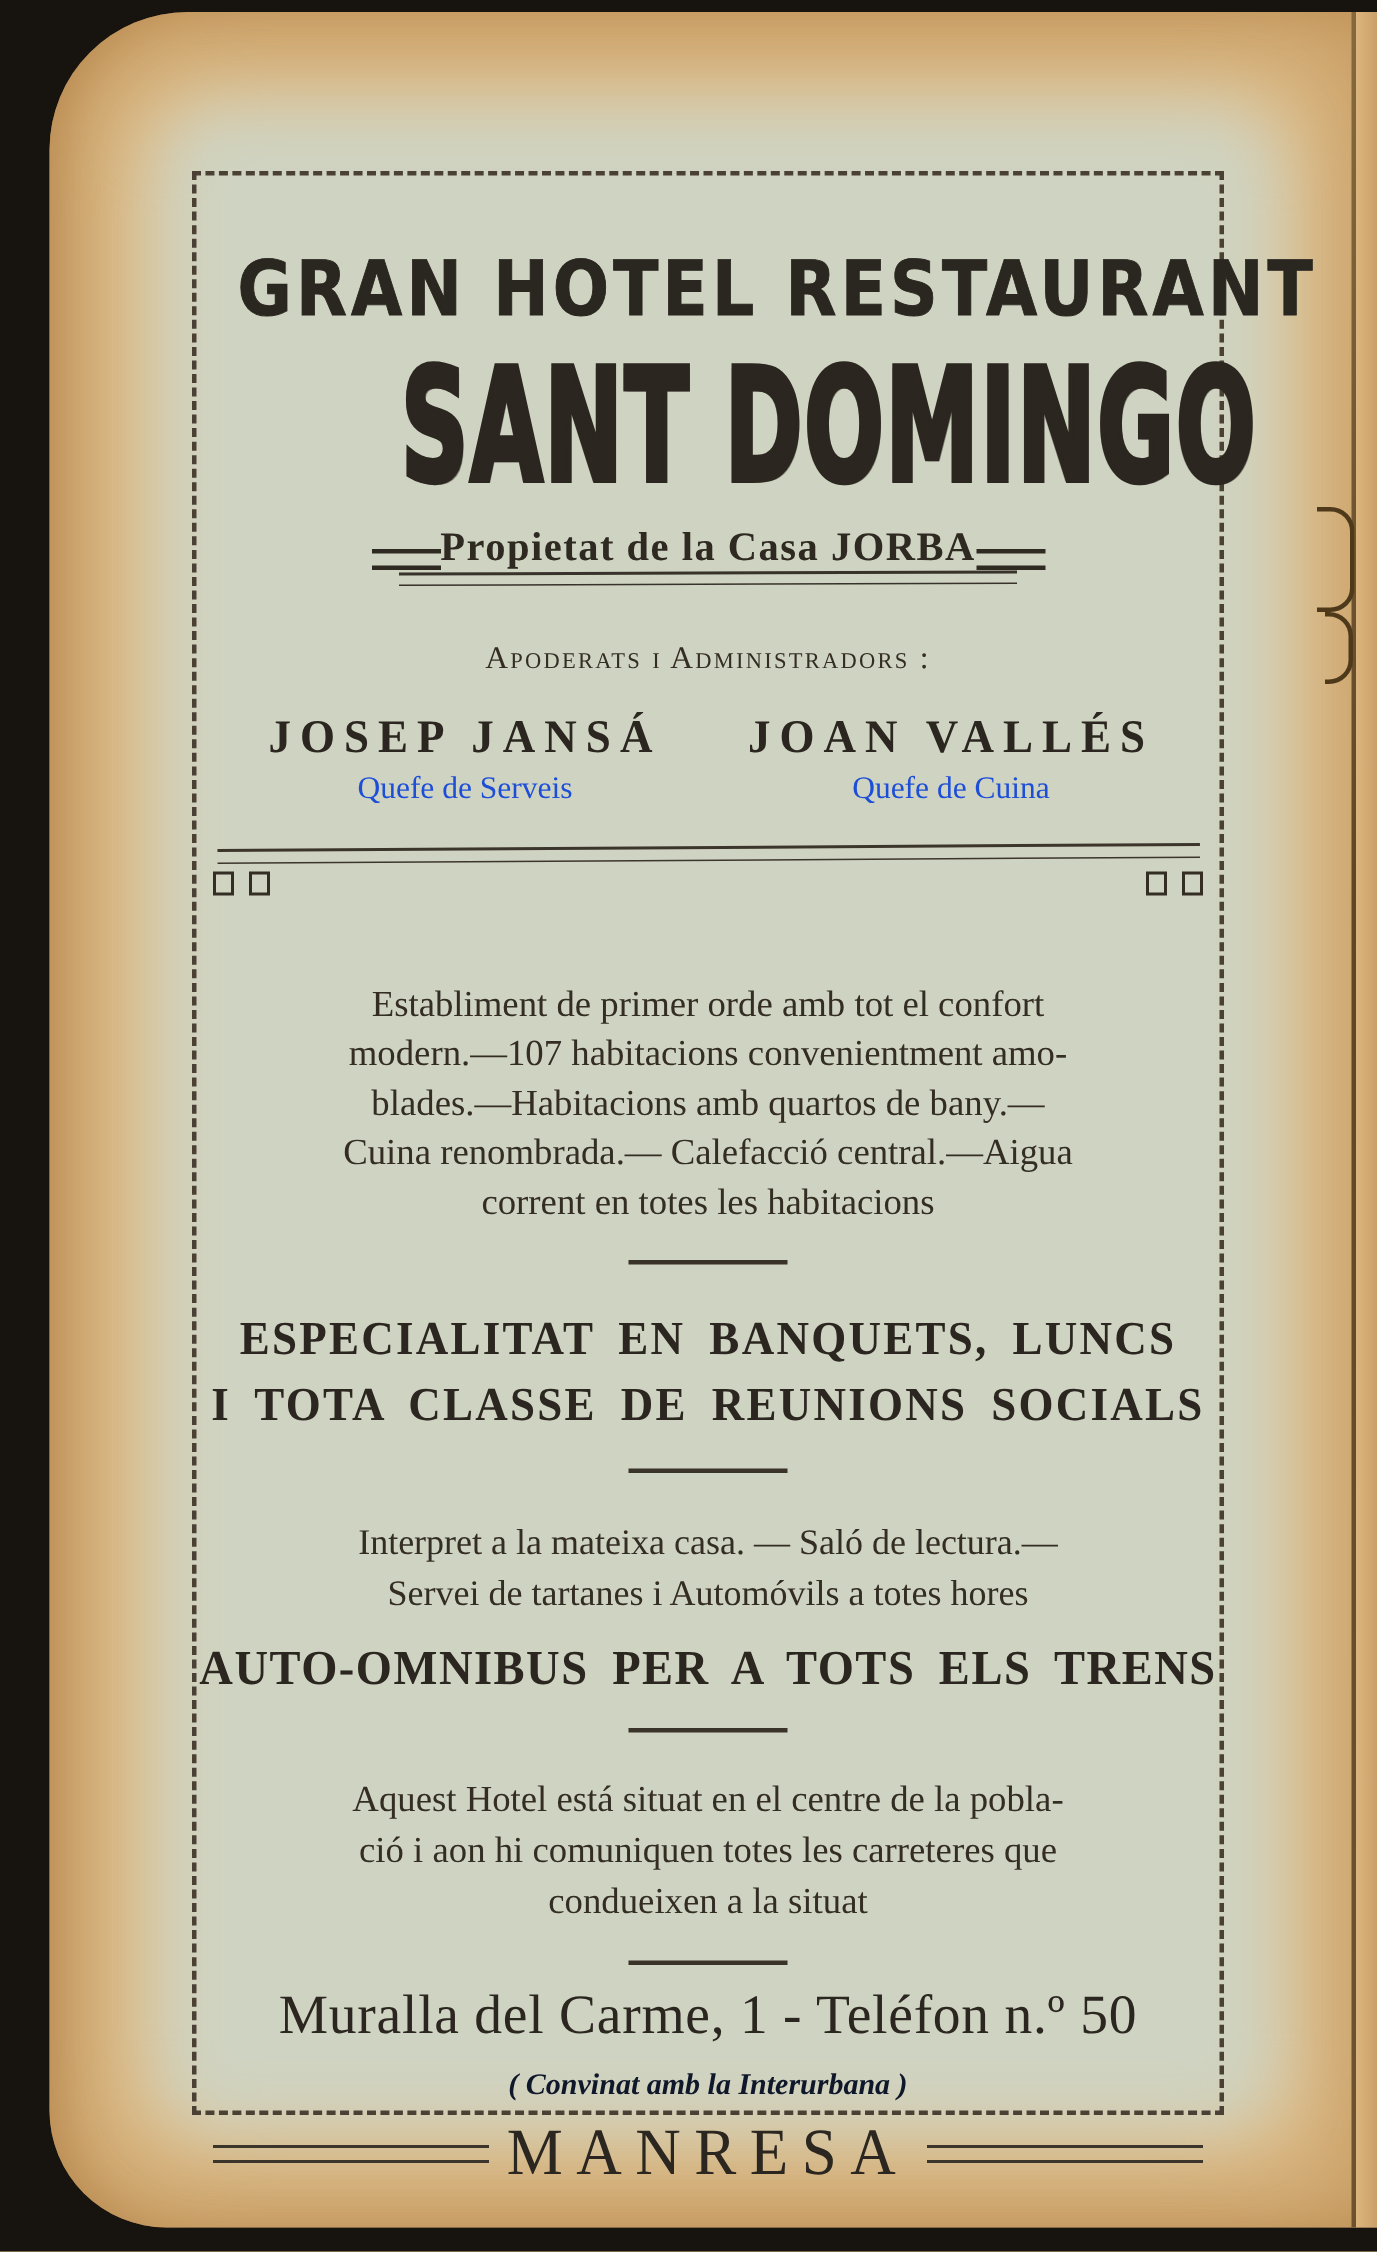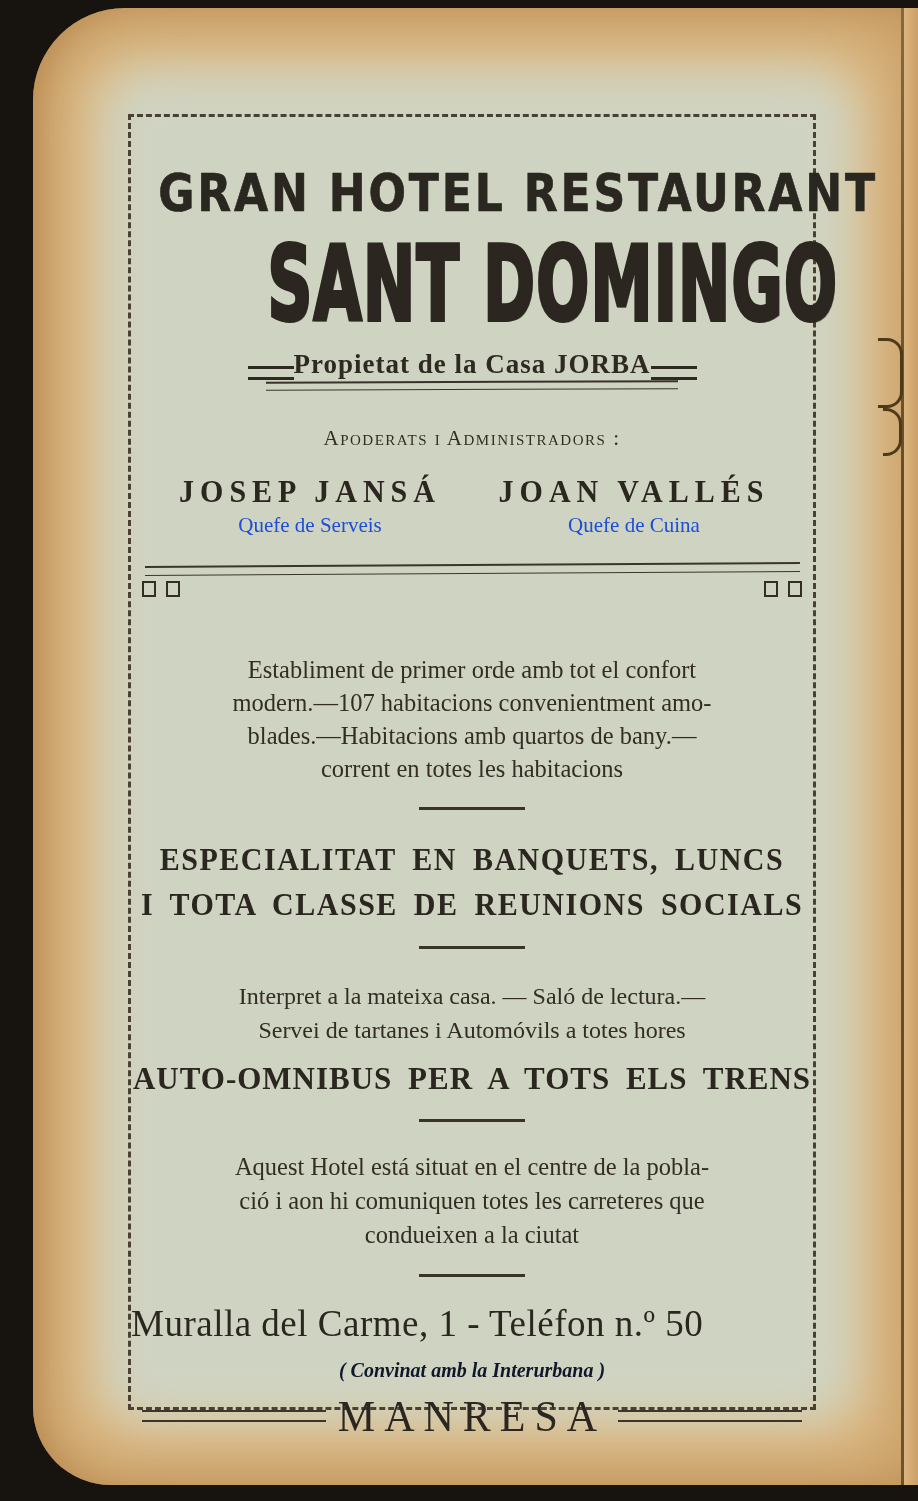--- a/index.html
+++ b/index.html
@@ -105,21 +105,21 @@
   .omnibus{
     margin-top:14px;text-align:center;font-weight:bold;font-size:31px;
     letter-spacing:1px;word-spacing:7px;color:#2b2720;transform:scaleY(1.05);
     white-space:nowrap;
   }
   .location{
     margin:28px auto 0;width:560px;font-size:24.5px;line-height:34px;
     color:#332d24;text-align:center;
   }
   .address{
-    margin-top:25px;text-align:left;font-size:37px;letter-spacing:.5px;
+    margin-top:12px;text-align:center;font-size:37px;letter-spacing:.5px;
     color:#2b2720;white-space:nowrap;font-family:Liberation Serif, serif;
   }
   .phone-note{
     margin-top:14px;text-align:center;font-size:20px;font-style:italic;
     font-weight:bold;color:#0f172a;
   }
   .city-row{
     margin:10px auto 0;width:660px;display:flex;align-items:center;gap:12px;
   }
   .city-rule{flex:1;height:8px;border-top:2px solid #3c352b;border-bottom:2px solid #3c352b;}
@@ -172,20 +172,21 @@
       <div class="sq-group">
         <span class="sq"></span>
         <span class="sq"></span>
       </div>
     </div>
 
     <div class="body-par">
       <div class="ln">Establiment de primer  orde  amb tot el confort</div>
       <div class="ln">modern.—107 habitacions convenientment amo-</div>
       <div class="ln">blades.—Habitacions  amb  quartos  de  bany.—</div>
+      <div class="ln">Cuina renombrada.— Calefacció central.—Aigua</div>
       <div class="ln">corrent en  totes  les habitacions</div>
     </div>
 
     <div class="divider"></div>
 
     <div class="banquets">
       <div>ESPECIALITAT EN BANQUETS, LUNCS</div>
       <div>I TOTA CLASSE DE REUNIONS SOCIALS</div>
     </div>
 
@@ -196,21 +197,21 @@
       <div class="ln">Servei  de  tartanes  i  Automóvils  a  totes  hores</div>
     </div>
 
     <div class="omnibus">AUTO-OMNIBUS PER A TOTS ELS TRENS</div>
 
     <div class="divider"></div>
 
     <div class="location">
       <div class="ln">Aquest Hotel está situat en el centre de la pobla-</div>
       <div class="ln">ció i aon hi comuniquen totes les carreteres que</div>
-      <div class="ln">condueixen a la ciutat</div>
+      <div class="ln">condueixen a la situat</div>
     </div>
 
     <div class="divider"></div>
 
     <div class="address">Muralla del Carme, 1 - Teléfon n.º 50</div>
     <div class="phone-note">( Convinat amb la Interurbana )</div>
 
     <div class="city-row">
       <div class="city-rule"></div>
       <div class="city-name">MANRESA</div>

